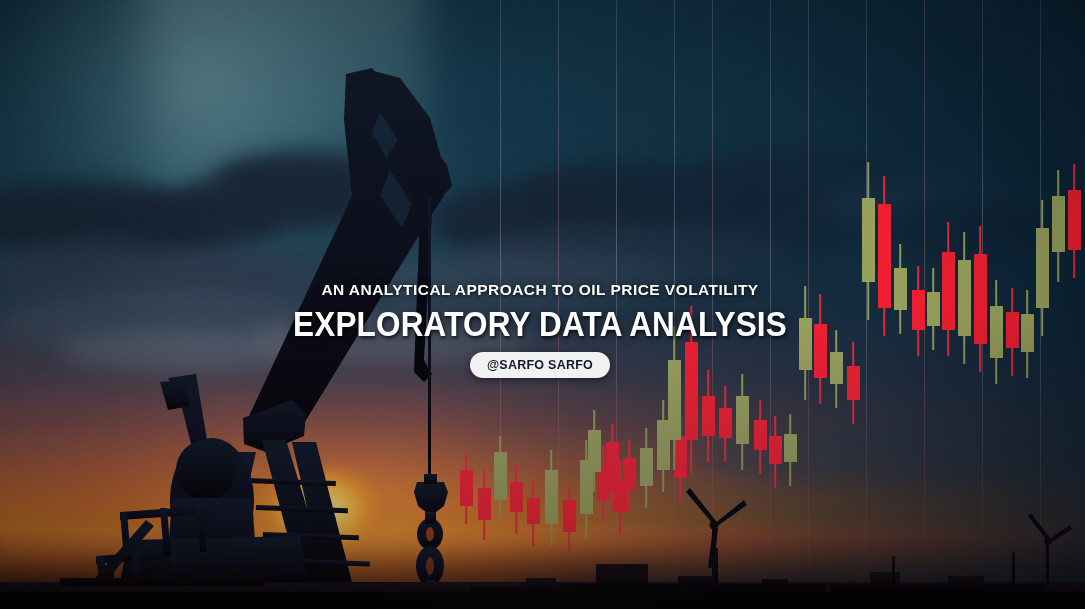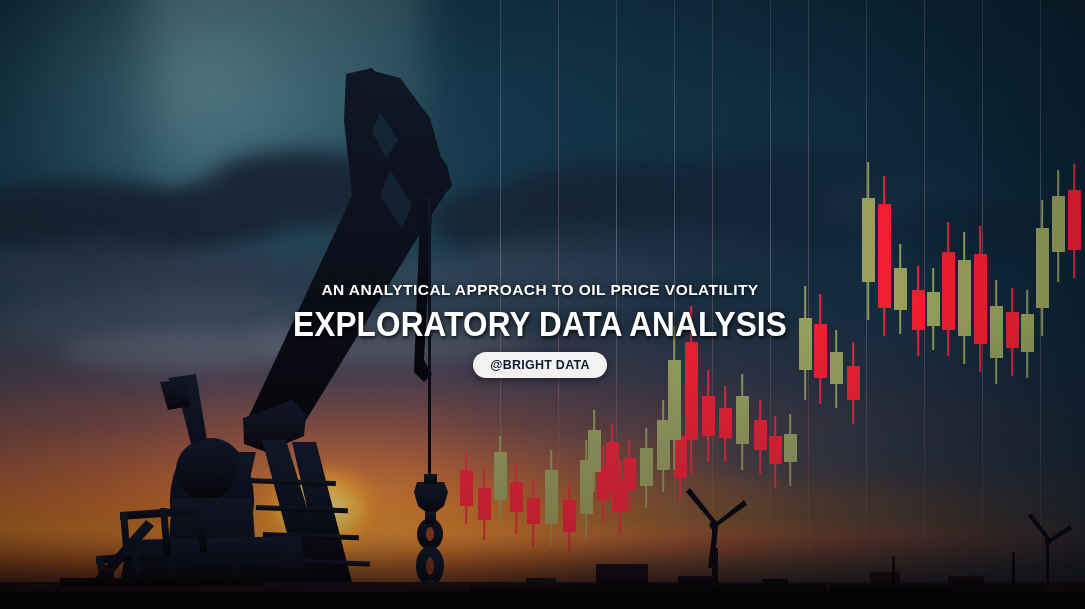--- a/index.html
+++ b/index.html
@@ -482,17 +482,17 @@
 
     <rect x="0" y="592" width="1085" height="17" fill="#040305"></rect>
   </svg>
 
   <div class="vignette"></div>
 
   <div class="text-block">
     <div class="eyebrow">AN ANALYTICAL APPROACH TO OIL PRICE VOLATILITY</div>
     <div class="headline">EXPLORATORY DATA ANALYSIS</div>
     <div class="badge-row">
-      <span class="badge">@BRIGHT DATA</span>
+      <span class="badge">@SARFO SARFO</span>
     </div>
   </div>
 
 </div>
 
 </body></html>

